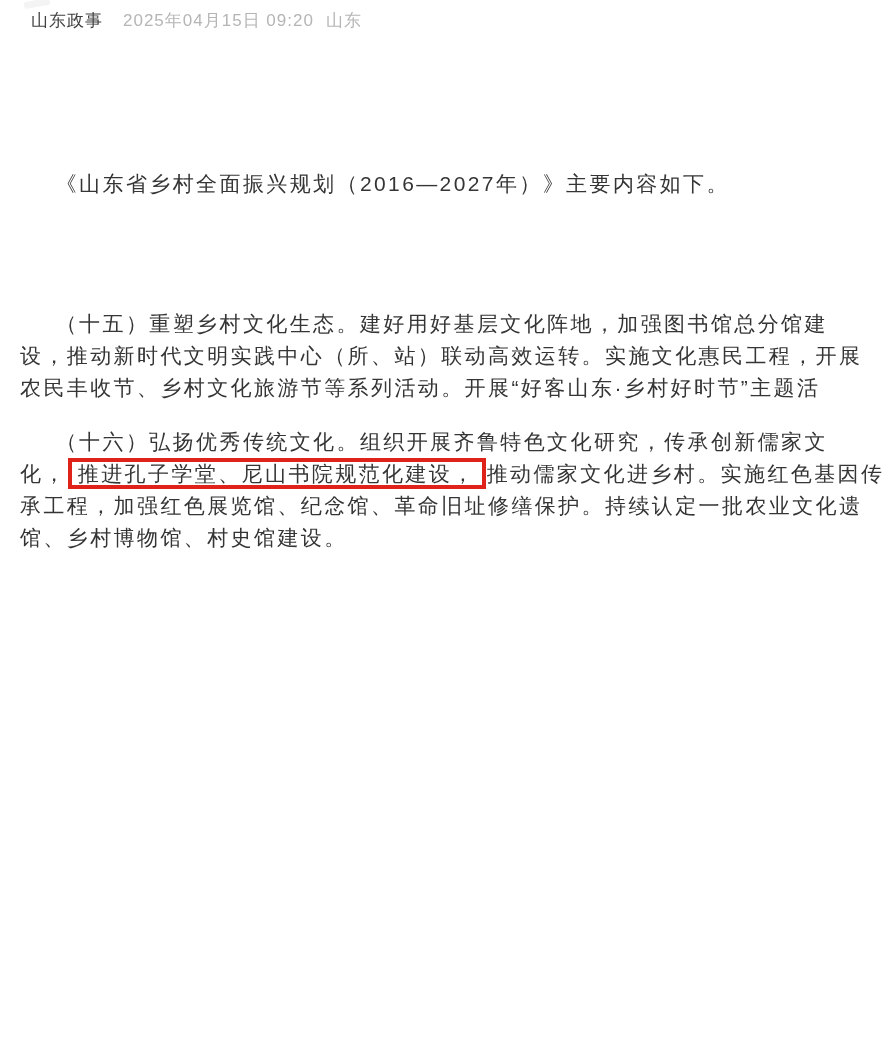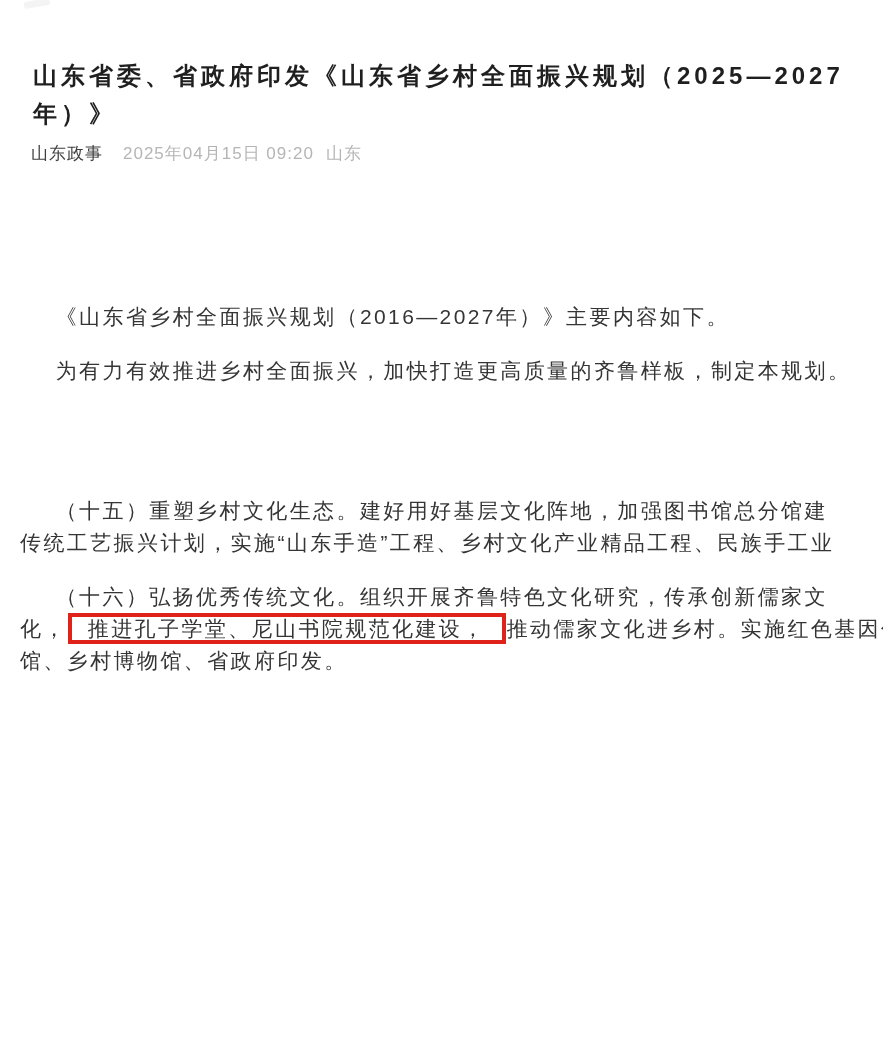--- a/index.html
+++ b/index.html
@@ -32,55 +32,50 @@
   .content{
     margin:0 20px;
     font-size:21px;line-height:32px;
     color:#353535;letter-spacing:2.4px;
   }
   .paragraph{margin:0 0 22px 0;}
   .para-line{white-space:nowrap;}
   .para-line.indent{text-indent:1.7em;}
   .boxed{
     border:4px solid #e0231a;
-    padding:0 16px;margin:0 1px;
+    padding:0 6px;margin:0 1px;
   }
 </style>
 </head>
 <body>
 
 <div class="page">
   <div class="corner-artifact"></div>
 
-  <h1 class="title" id="title">
-      <div class="title-line">山东省委、省政府印发《山东省乡村全面振兴规划（2025—2027</div>
-      <div class="title-line">年）》</div>
-    </h1>
 
   <div class="byline">
     <span class="account">山东政事</span><span class="meta date">2025年04月15日 09:20</span><span class="meta loc">山东</span>
   </div>
 
   <div class="spacer-xl"></div>
 
   <div class="content" id="intro-section">
       <div class="paragraph">
         <div class="para-line indent">《山东省乡村全面振兴规划（2016—2027年）》主要内容如下。</div>
       </div>
-      <div class="paragraph">
-        <div class="para-line indent">为有力有效推进乡村全面振兴，加快打造更高质量的齐鲁样板，制定本规划。</div>
-      </div>
     </div>
 
   <div class="spacer-lg"></div>
 
   <div class="content" id="body-section">
       <div class="paragraph">
         <div class="para-line indent">（十五）重塑乡村文化生态。建好用好基层文化阵地，加强图书馆总分馆建</div>
-        <div class="para-line">传统工艺振兴计划，实施“山东手造”工程、乡村文化产业精品工程、民族手工业</div>
+        <div class="para-line">设，推动新时代文明实践中心（所、站）联动高效运转。实施文化惠民工程，开展</div>
+        <div class="para-line">农民丰收节、乡村文化旅游节等系列活动。开展“好客山东·乡村好时节”主题活</div>
       </div>
       <div class="paragraph">
         <div class="para-line indent">（十六）弘扬优秀传统文化。组织开展齐鲁特色文化研究，传承创新儒家文</div>
         <div class="para-line"><span>化，</span><span class="boxed" style="border-color: rgb(224, 35, 26);">推进孔子学堂、尼山书院规范化建设，</span><span>推动儒家文化进乡村。实施红色基因传</span></div>
-        <div class="para-line">馆、乡村博物馆、省政府印发。</div>
+        <div class="para-line">承工程，加强红色展览馆、纪念馆、革命旧址修缮保护。持续认定一批农业文化遗</div>
+        <div class="para-line">馆、乡村博物馆、村史馆建设。</div>
       </div>
     </div>
 </div>
 
 </body></html>

